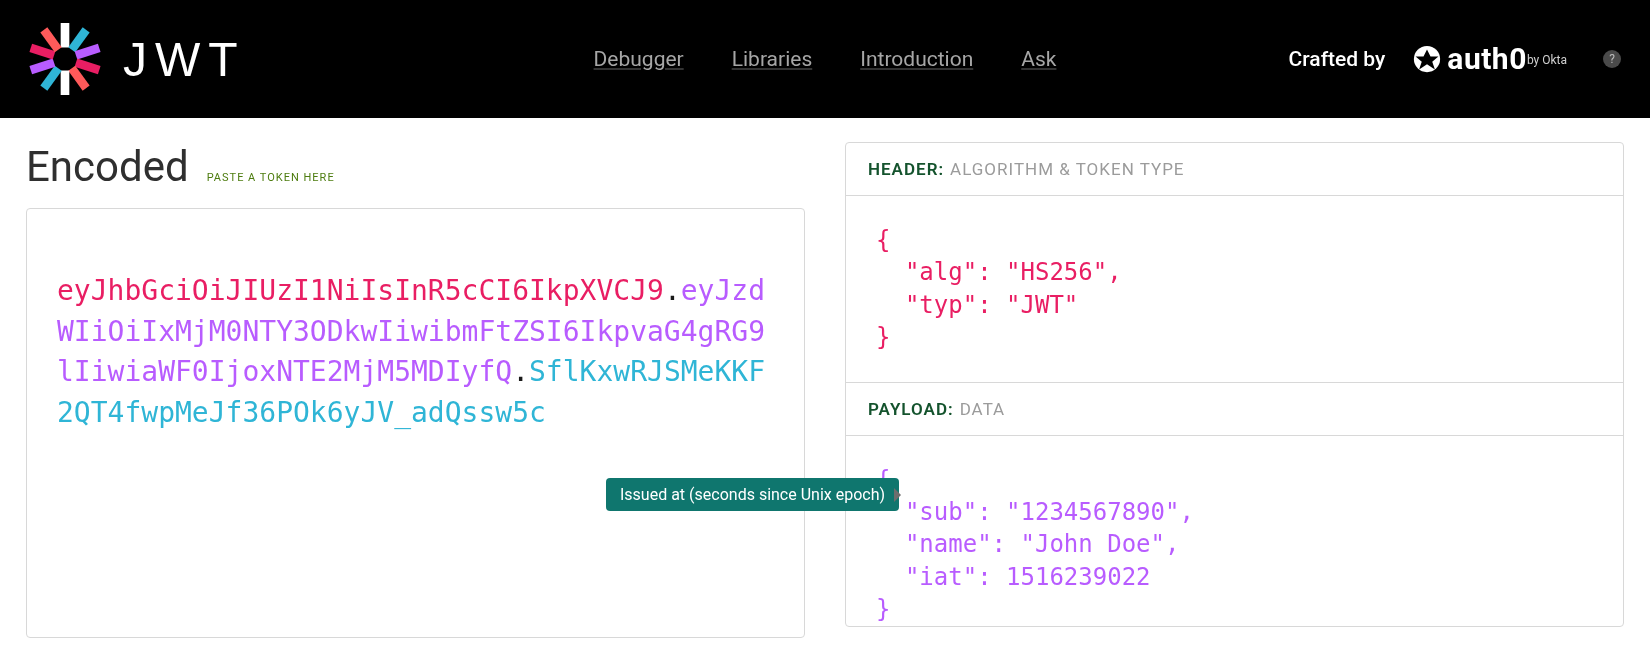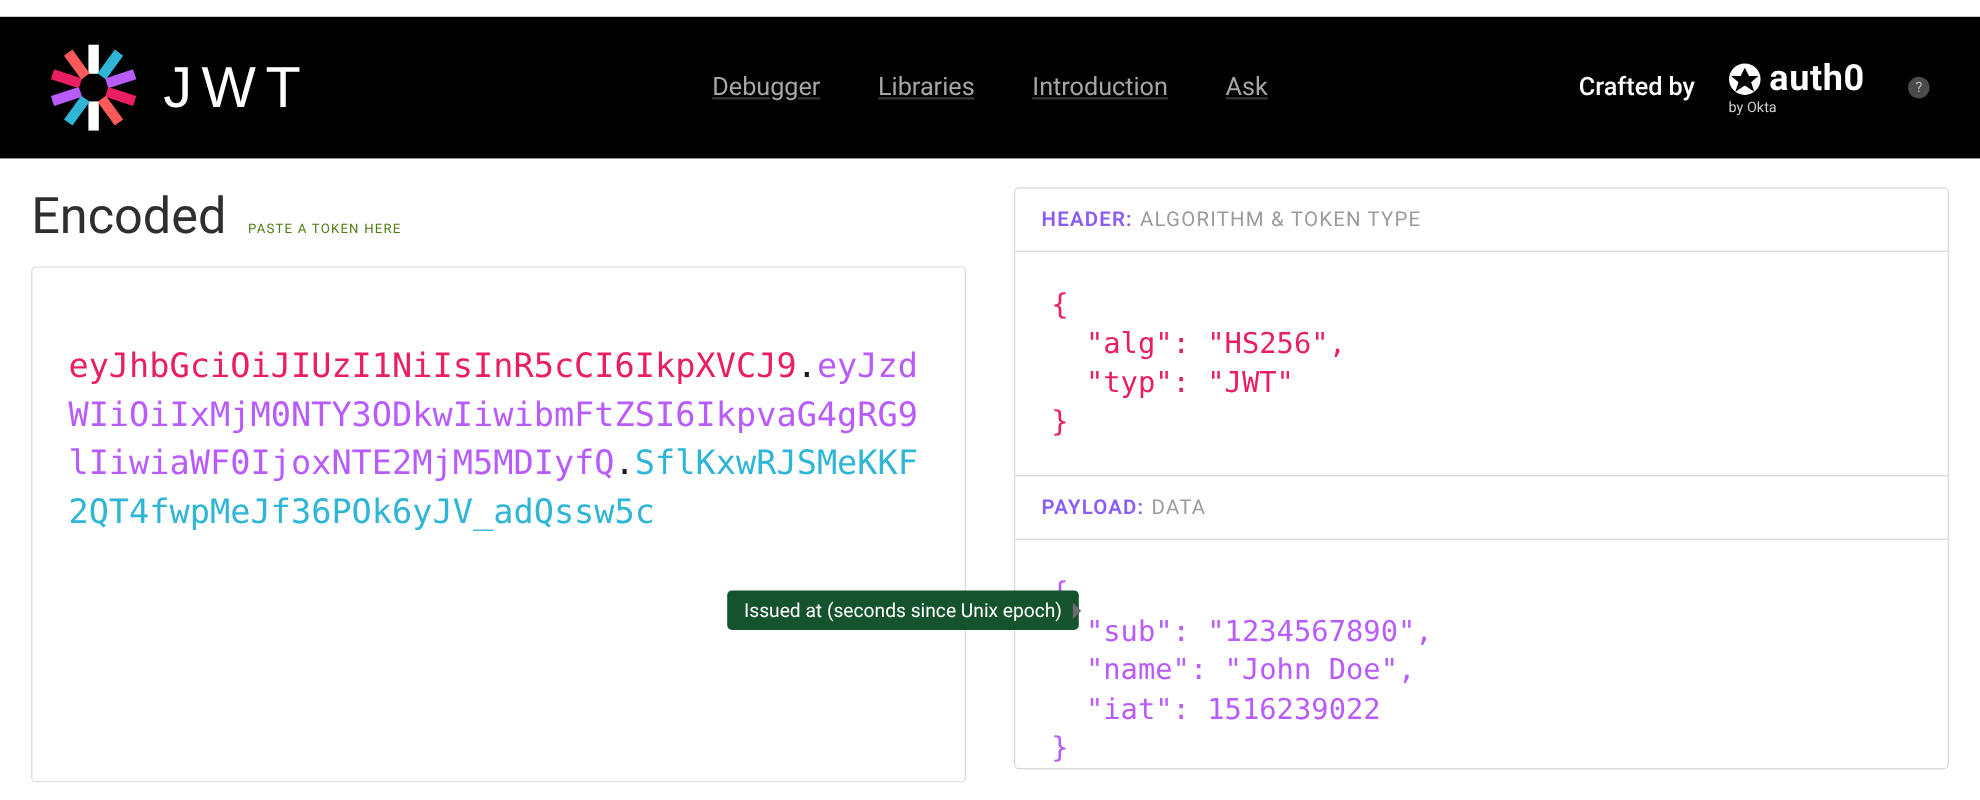--- a/index.html
+++ b/index.html
@@ -7,23 +7,22 @@
     font-family: -apple-system, BlinkMacSystemFont, "Segoe UI", Roboto, Helvetica, Arial, sans-serif;
     background: #ffffff;
     color: #333;
     width: 1650px;
   }
   .header {
     background: #000000;
     height: 118px;
     display: flex;
     align-items: center;
-    padding: 0 42px;
+    padding: 0 29px;
     position: relative;
-    margin-top: 14px;
   }
   .logo-group {
     display: flex;
     align-items: center;
     gap: 22px;
   }
   .logo-asterisk {
     width: 72px;
     height: 72px;
     position: relative;
@@ -56,22 +55,22 @@
     align-items: center;
     gap: 28px;
     color: #fff;
   }
   .crafted-label {
     font-size: 21px;
     font-weight: 500;
   }
   .auth0-block {
     display: flex;
-    flex-direction: column;
-    align-items: flex-start;
+    flex-direction: row;
+    align-items: center;
     line-height: 1;
   }
   .auth0-line {
     display: flex;
     align-items: center;
     gap: 6px;
   }
   .auth0-shield {
     width: 28px; height: 28px;
   }
@@ -135,38 +134,38 @@
   .tok-sig    { color: #2fb5d6; }
   .tok-dot    { color: #1a1a1a; }
   .decoded-panel .seg-head {
     padding: 16px 22px;
     border-bottom: 1px solid #d8d8d8;
     font-size: 17px;
     letter-spacing: 1px;
     color: #9b9b9b;
   }
   .decoded-panel .seg-head b {
-    color: #8b5cf6;
+    color: #14532d;
     font-weight: 600;
     margin-right: 6px;
   }
   .decoded-panel .seg-body {
     padding: 28px 30px;
     border-bottom: 1px solid #d8d8d8;
     font-family: "SFMono-Regular", Menlo, Consolas, monospace;
     font-size: 24px;
     line-height: 1.35;
     white-space: pre;
   }
   .decoded-panel .seg-body:last-child { border-bottom: none; padding-bottom: 0; }
   .hdr-json { color: #e91e63; }
   .pl-json  { color: #b85cff; }
   .tooltip {
     position: absolute;
-    background: #14532d;
+    background: #0f766e;
     color: #fff;
     font-size: 16px;
     padding: 7px 14px;
     border-radius: 4px;
     white-space: nowrap;
   }
   .tooltip::after {
     content: "";
     position: absolute;
     right: -9px;

